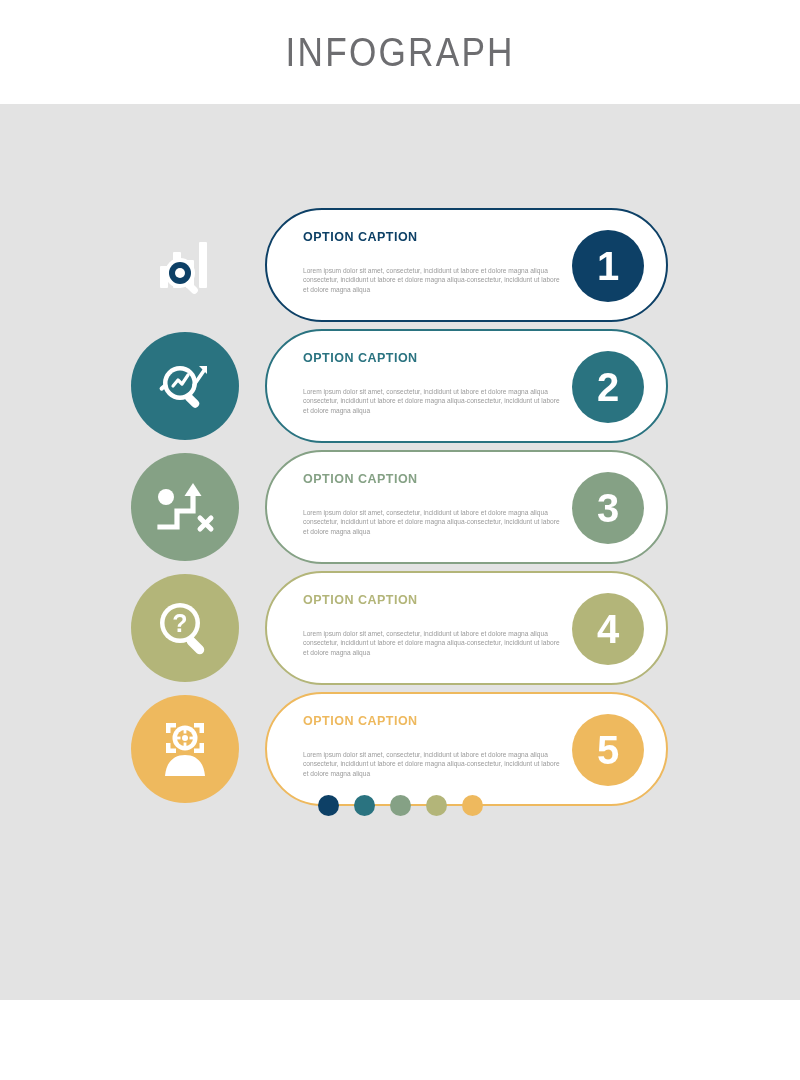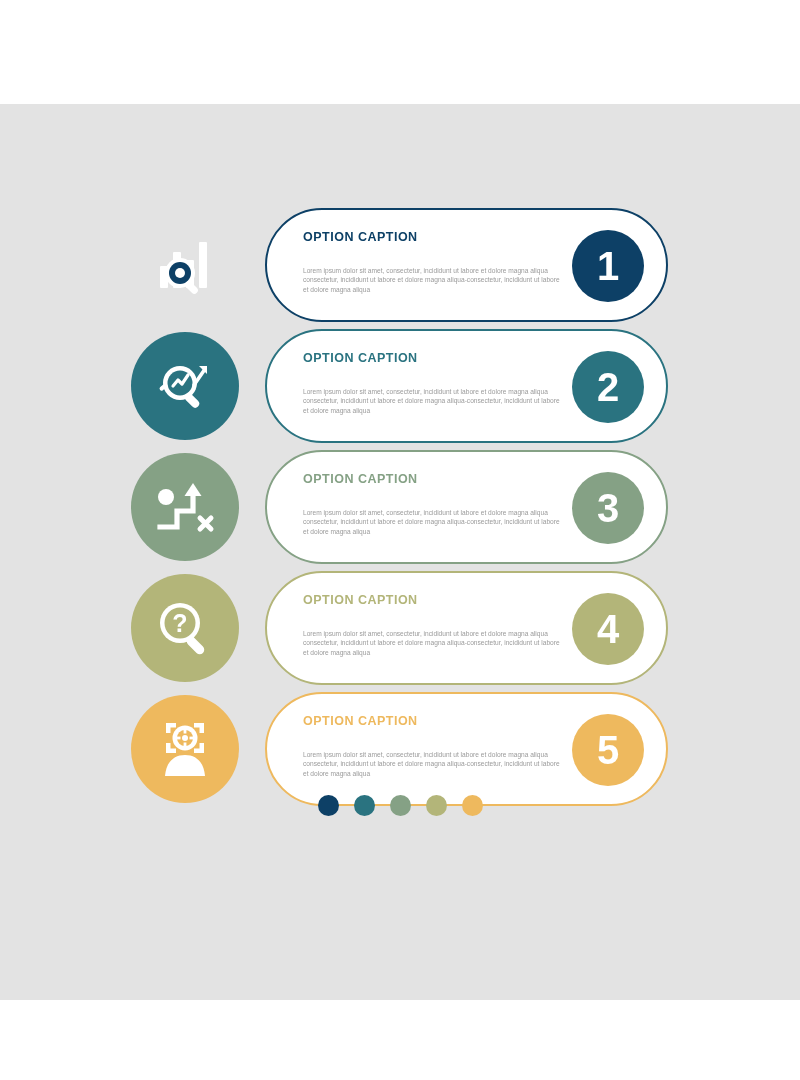--- a/index.html
+++ b/index.html
@@ -172,20 +172,23 @@
     letter-spacing: -0.3px;
     transform: scaleX(0.93);
     transform-origin: right center;
   }
 </style>
 </head>
 <body>
 
 <div class="page">
 
+  <div class="title-band">
+    <div class="title-text">INFOGRAPH</div>
+  </div>
 
   <div class="canvas"></div>
 
   <div class="row" style="top:208px;">
     <div class="icon-circle">
       <span>
         <svg width="62" height="62" viewBox="0 0 62 62">
           <g fill="#ffffff">
             <rect x="6" y="32" width="8" height="22" rx="1"></rect>
             <rect x="19" y="18" width="8" height="36" rx="1"></rect>

